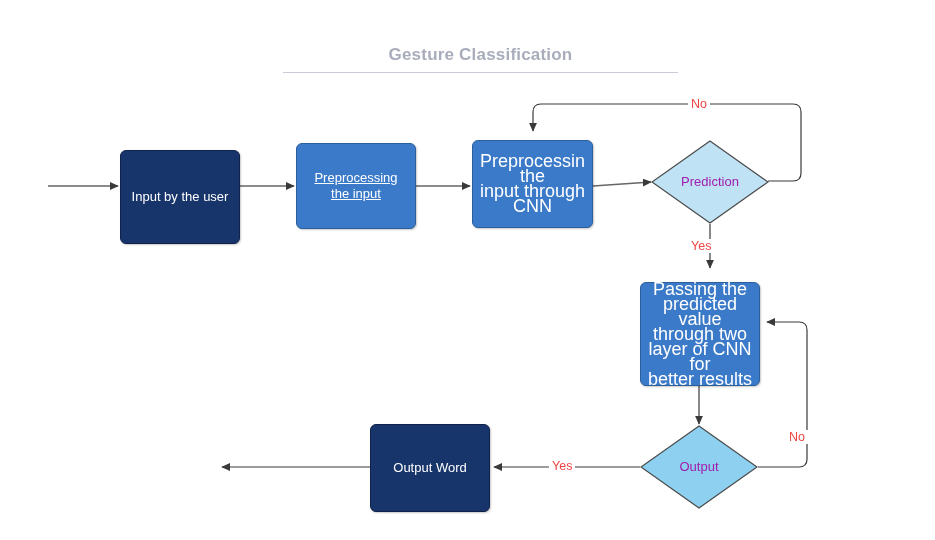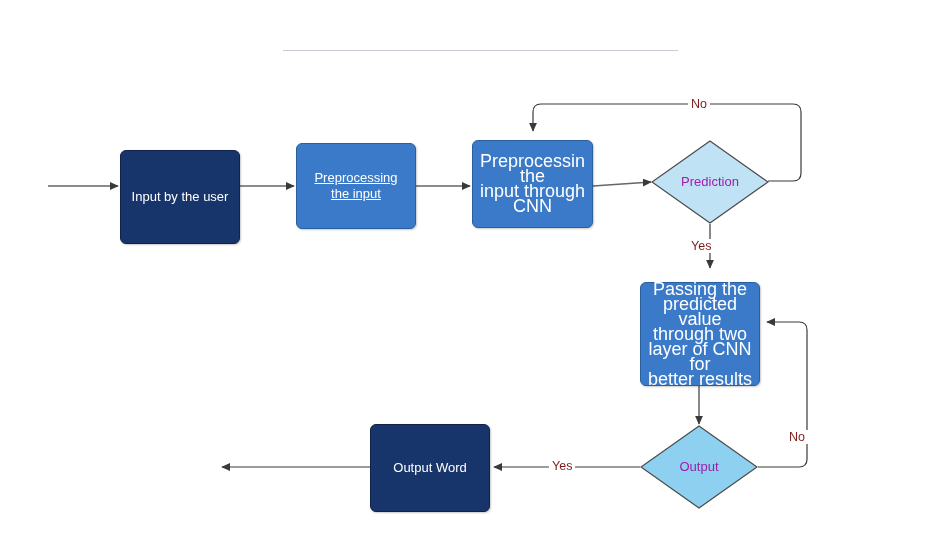--- a/index.html
+++ b/index.html
@@ -89,21 +89,21 @@
     position: relative;
     z-index: 2;
     color: #a21caf;
     font-size: 13px;
     line-height: 16px;
   }
 
   .lbl {
     position: absolute;
     font-size: 12.5px;
-    color: #7f1d1d;
+    color: #ef4444;
     background: #ffffff;
     padding: 0 3px;
     line-height: 14px;
     white-space: nowrap;
   }
 
   .t13 { font-size: 13px; line-height: 16px; }
   .t125 { font-size: 18px; line-height: 15px; }
 </style>
 </head>
@@ -139,20 +139,21 @@
     <path d="M758,467 L799,467 Q807,467 807,459 L807,330 Q807,322 799,322
              L767,322" marker-end="url(#arrow)"></path>
 
     <path d="M640,467 L494,467" marker-end="url(#arrow)"></path>
 
     <path d="M370,467 L222,467" marker-end="url(#arrow)"></path>
   </g>
 </svg>
 
 <div class="title-wrap">
+  <span class="title-text">Gesture Classification</span>
   <div class="title-rule"></div>
 </div>
 
 <div class="node box box-navy" style="left:120px; top:150px; width:120px; height:94px;">
   <span class="t13">Input by the user</span>
 </div>
 
 <div class="node box box-blue" style="left:296px; top:143px; width:120px; height:86px;text-decoration:underline;">
   <span class="t13">Preprocessing
 the input</span>

